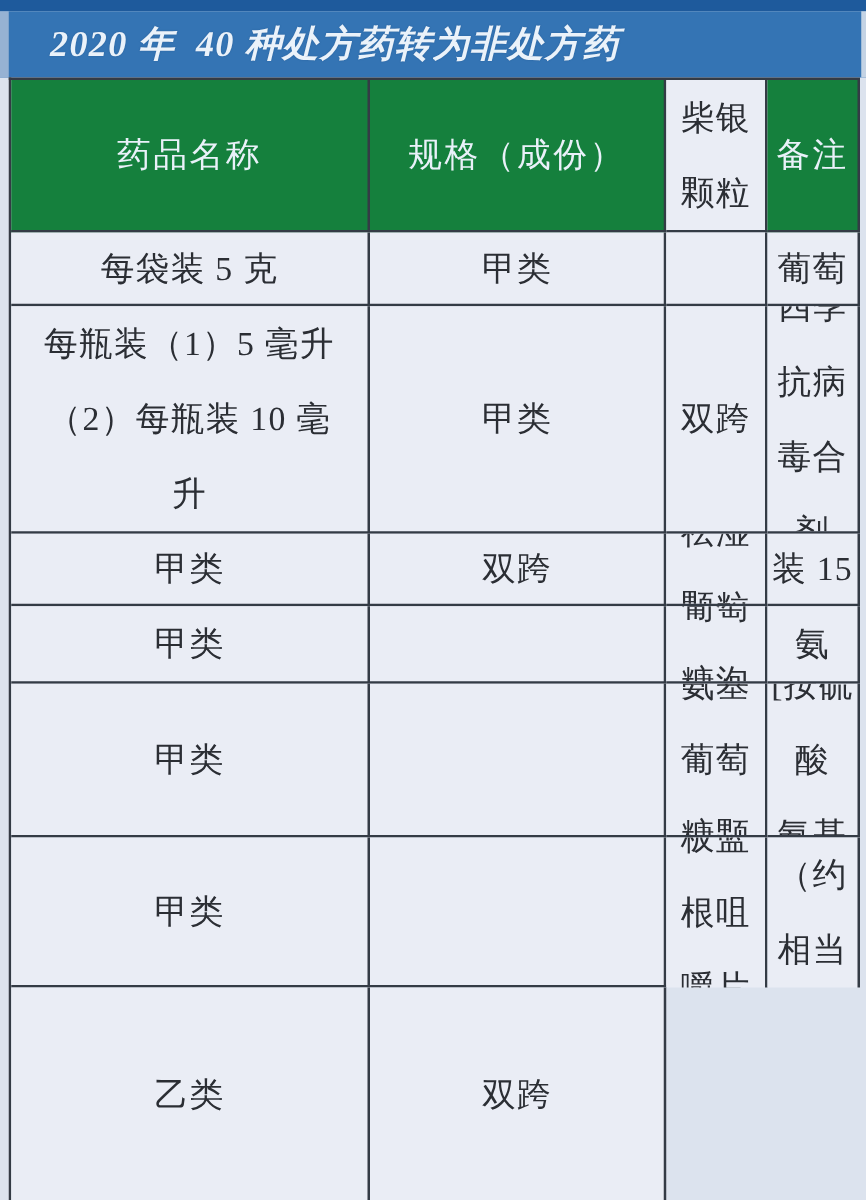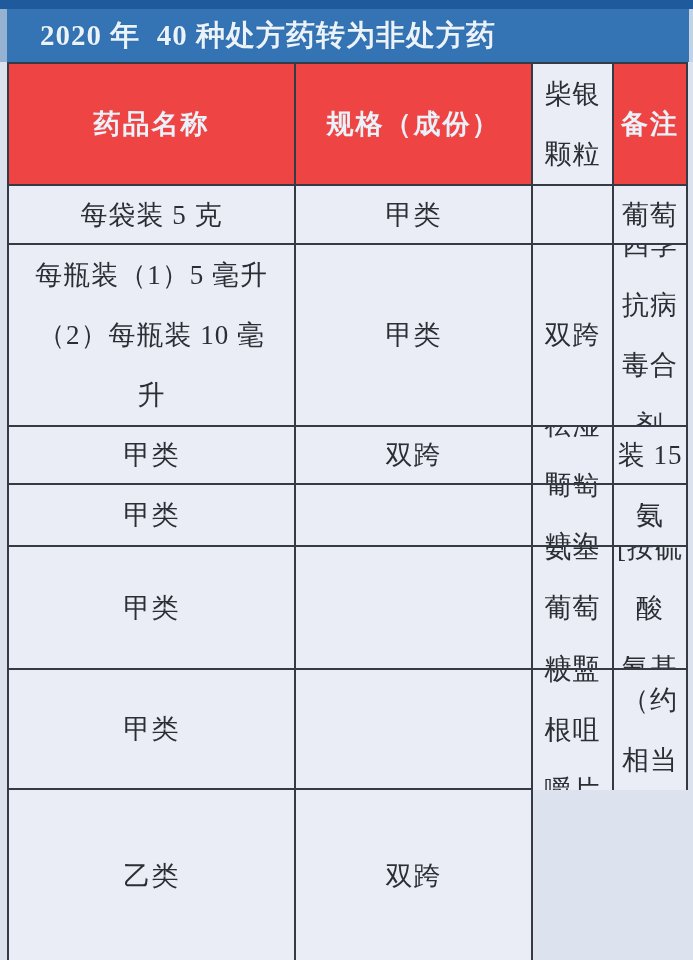--- a/index.html
+++ b/index.html
@@ -17,20 +17,21 @@
     width: 693px; height: 9px;
     background: #1e5a9c;
   }
   .title-bar {
     position: absolute; left: 0; top: 9px;
     width: 693px; height: 53px;
     background: #3474b4;
     display: flex; align-items: center;
     box-sizing: border-box;
     padding-left: 40px;
+    font-style: italic;
   }
   .title-left-edge {
     position: absolute; left: 0; top: 0;
     width: 7px; height: 53px;
     background: #96b2d3;
   }
   .title-right-edge {
     position: absolute; right: 0; top: 0;
     width: 4px; height: 53px;
     background: #c4d3e4;
@@ -57,24 +58,24 @@
     box-sizing: border-box;
     border-right: 2px solid #343b45;
     border-bottom: 2px solid #343b45;
     display: flex;
     align-items: center;
     justify-content: center;
     text-align: center;
     overflow: hidden;
   }
   .hdr {
-    background: #ef4444;
+    background: #15803d;
     color: #e9f1f9;
     font-size: 27px;
-    font-weight: bold;
+    font-weight: normal;
     letter-spacing: 2px;
   }
   .bodycell {
     background: #eaedf5;
     color: #2b2e34;
     font-size: 27px;
     line-height: 60px;
     letter-spacing: 1px;
     white-space: pre-line;
   }

